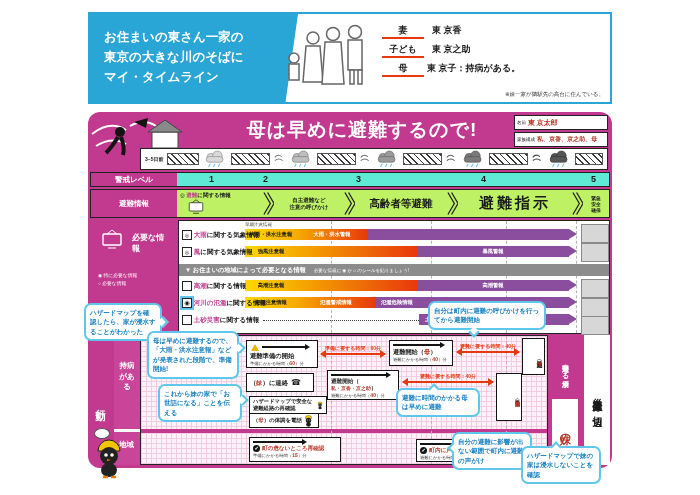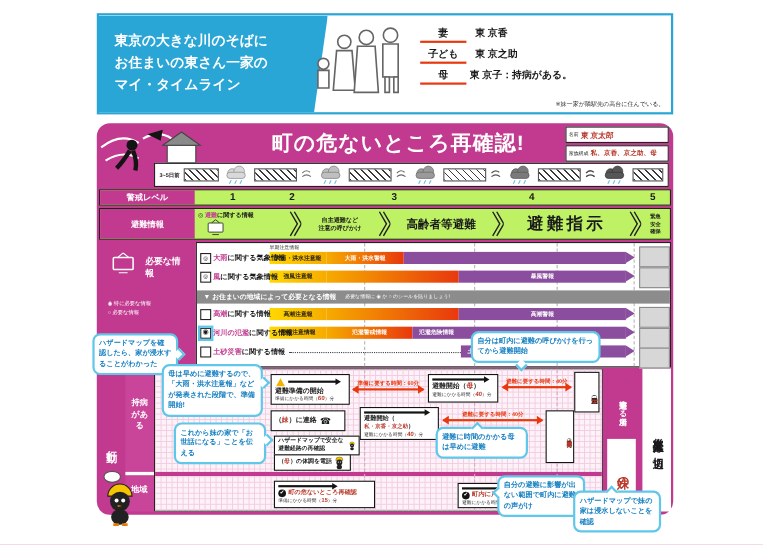--- a/index.html
+++ b/index.html
@@ -54,22 +54,22 @@
   .chevsep{display:flex;align-items:center;}
 </style>
 </head>
 <body>
 
 <div class="page">
 
   <div class="abs" style="left:88px;top:12px;width:524px;height:92px;border:2px solid #29A5D6;background:#fff;box-sizing:border-box;">
     <div class="abs" style="left:0;top:0;width:208px;height:100%;background:#29A5D6;clip-path:polygon(0 0,100% 0,94% 100%,0 100%);">
       <div class="wt" style="font-size:12.5px;line-height:1.6;padding:13px 0 0 14px;">
+        <div>お住まいの東さん一家の</div>
         <div>東京の大きな川のそばに</div>
-        <div>お住まいの東さん一家の</div>
         <div>マイ・タイムライン</div>
       </div>
     </div>
     <svg class="abs" style="left:190px;top:6px;" width="92" height="78" viewBox="0 0 92 78">
       <g fill="#fff" stroke="#666" stroke-width="1.5">
         <circle cx="14" cy="38" r="5"></circle>
           <path d="M9 44 h10 v16 h-10 z"></path>
         <circle cx="33" cy="18" r="6"></circle>
           <path d="M26 26 L40 26 L43 62 L23 62 Z"></path>
         <circle cx="53" cy="14" r="6.5"></circle>
@@ -99,21 +99,21 @@
   <div class="abs mag" style="left:88px;top:112px;width:524px;height:356px;border-radius:12px;">
 
     <svg class="abs" style="left:2px;top:2px;" width="100" height="52" viewBox="0 0 100 52">
       <path d="M2 20 q18 -14 34 -4 M6 32 q16 -10 30 -2 M40 12 q14 -8 26 0" stroke="#fff" stroke-width="2" fill="none"></path>
       <circle cx="30" cy="18" r="5" fill="#141414"></circle>
       <path d="M28 23 q-6 10 -12 16 M31 23 q4 10 2 18" stroke="#141414" stroke-width="4" fill="none"></path>
       <path d="M44 8 l14 -4 l-2 10 z" fill="#141414"></path>
       <rect x="62" y="18" width="26" height="16" fill="#fff" stroke="#444"></rect>
       <path d="M58 18 L75 6 L92 18 Z" fill="#8a8a8a" stroke="#444"></path>
     </svg>
-    <div class="abs wt" style="left:128px;top:5px;width:292px;text-align:center;font-size:19px;letter-spacing:1px;">町の危ないところ再確認!</div>
+    <div class="abs wt" style="left:128px;top:5px;width:292px;text-align:center;font-size:19px;letter-spacing:1px;">母は早めに避難するので!</div>
     <div class="abs" style="right:4px;top:3px;width:94px;">
       <div style="display:flex;background:#fff;border:1px solid #222;height:13px;align-items:center;margin-bottom:2px;">
         <span style="font-size:4.5px;padding:0 2px;color:#111;white-space:nowrap;">名前</span>
         <span class="hw" style="font-size:7px;font-family:'Liberation Serif','DejaVu Serif',serif;">東 京太郎</span>
       </div>
       <div style="display:flex;background:#fff;border:1px solid #222;height:13px;align-items:center;">
         <span style="font-size:4.5px;padding:0 2px;color:#111;white-space:nowrap;">家族構成</span>
         <span class="hw" style="font-size:6px;font-family:'Liberation Serif','DejaVu Serif',serif;white-space:nowrap;">私、京香、京之助、母</span>
       </div>
     </div>
@@ -193,21 +193,21 @@
           </g>
         <g stroke="#6FBEE8" stroke-width="1.3">
             <line x1="9" y1="17" x2="7" y2="21"></line>
             <line x1="15" y1="17" x2="13" y2="21"></line>
             <line x1="21" y1="17" x2="19" y2="21"></line>
           </g>
       </svg>
       <div class="hatch" style="width:26px;"></div>
     </div>
 
-    <div class="abs" style="left:2px;top:60px;width:520px;height:15px;background:#bef264;border:1px solid #222;box-sizing:border-box;">
+    <div class="abs" style="left:2px;top:60px;width:520px;height:15px;background:#5eead4;border:1px solid #222;box-sizing:border-box;">
       <div class="abs mag wt" style="left:0;top:0;width:86px;height:100%;font-size:7.5px;display:flex;align-items:center;justify-content:center;">警戒レベル</div>
       <span class="abs" style="left:118px;top:1px;font-size:9px;font-weight:bold;">1</span>
       <span class="abs" style="left:172px;top:1px;font-size:9px;font-weight:bold;">2</span>
       <span class="abs" style="left:265px;top:1px;font-size:9px;font-weight:bold;">3</span>
       <span class="abs" style="left:390px;top:1px;font-size:9px;font-weight:bold;">4</span>
       <span class="abs" style="left:500px;top:1px;font-size:9px;font-weight:bold;">5</span>
     </div>
 
     <div class="abs" style="left:2px;top:77px;width:520px;height:29px;background:#bef264;border:1px solid #222;box-sizing:border-box;display:flex;align-items:stretch;">
       <div class="mag wt" style="width:86px;font-size:7.5px;display:flex;align-items:center;justify-content:center;flex:none;">避難情報</div>

